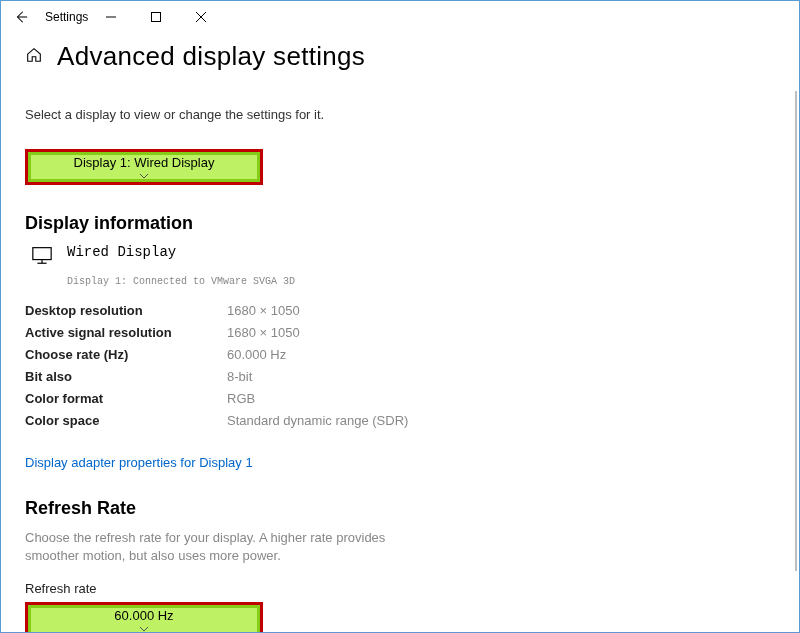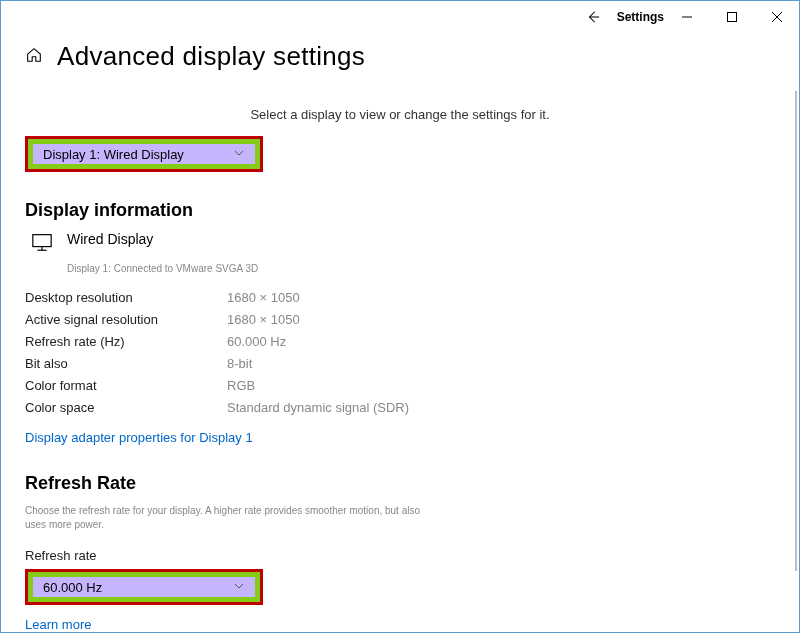--- a/index.html
+++ b/index.html
@@ -11,23 +11,22 @@
     overflow: hidden;
     border: 1px solid #5b9bd5;
     position: relative;
     color: #000;
     font-size: 13px;
   }
   .titlebar {
     height: 32px;
     display: flex;
     align-items: center;
-    justify-content: flex-end;
+    justify-content: flex-start;
     padding: 0 0 0 8px;
-    font-weight: bold;
   }
   .titlebar-left { display: flex; align-items: center; gap: 12px; }
   .back-btn { width: 24px; height: 24px; display: flex; align-items: center; justify-content: center; cursor: pointer; }
   .back-btn svg { width: 14px; height: 14px; }
   .app-title { font-size: 12px; color: #000; }
   .window-controls { display: flex; }
   .win-ctrl { width: 45px; height: 32px; display: flex; align-items: center; justify-content: center; cursor: pointer; }
   .win-ctrl svg { width: 10px; height: 10px; }
 
   .content {
@@ -47,69 +46,70 @@
   }
   h2.section {
     font-size: 18px;
     font-weight: 600;
     margin-bottom: 10px;
   }
   .section-block { margin-bottom: 28px; }
   .caption {
     font-size: 13px;
     color: #333;
-    margin-bottom: 14px;
-    text-align: center;
+    margin-bottom: 27px;
   }
   .select-box {
-    border: 5px solid #84cc16;
+    border: 3px solid #84cc16;
     height: 30px;
     display: flex;
     align-items: center;
     justify-content: space-between;
     padding: 0 10px;
     width: 232px;
     cursor: pointer;
-    background: #c4b5fd;
-    font-size: 13px;
+    background: #bef264;
+    font-size: 13px;
+    flex-direction: column;
   }
   .highlight-frame {
     border: 3px solid #c00000;
     display: inline-block;
     padding: 0;
   }
   .chevron svg { width: 12px; height: 12px; }
   .monitor-row {
     display: flex;
     align-items: flex-start;
     gap: 14px;
     margin-bottom: 12px;
     margin-left: 6px;
+    font-family: Liberation Mono, monospace;
   }
   .monitor-icon svg { width: 22px; height: 22px; }
   .monitor-name { font-size: 14px; font-weight: 400; color: #000; }
   .monitor-sub { font-size: 10px; color: #888; margin-top: 16px; }
   .info-table { margin-top: 6px; }
   .info-row {
     display: flex;
     height: 22px;
     align-items: center;
     font-size: 13px;
   }
-  .info-label { width: 170px; color: #222; }
+  .info-label { width: 170px; color: #222; font-weight: bold; }
   .info-val { color: #888; margin-left: 32px; }
   .link {
     color: #0066cc;
     font-size: 13px;
     cursor: pointer;
     display: inline-block;
-    margin-top: 12px;
+    margin-top: 24px;
   }
   .refresh-block .desc {
-    font-size: 10px;
+    font-size: 13px;
     color: #888;
     max-width: 400px;
     line-height: 1.4;
     margin-bottom: 16px;
   }
   .field-label {
     font-size: 13px;
     margin-bottom: 6px;
     color: #222;
   }
@@ -198,34 +198,34 @@
     <div class="info-table">
       <div class="info-row">
         <span class="info-label">Desktop resolution</span>
         <span class="info-val">1680 × 1050</span>
       </div>
       <div class="info-row">
         <span class="info-label">Active signal resolution</span>
         <span class="info-val">1680 × 1050</span>
       </div>
       <div class="info-row">
-        <span class="info-label">Refresh rate (Hz)</span>
+        <span class="info-label">Choose rate (Hz)</span>
         <span class="info-val">60.000 Hz</span>
       </div>
       <div class="info-row">
         <span class="info-label">Bit also</span>
         <span class="info-val">8-bit</span>
       </div>
       <div class="info-row">
         <span class="info-label">Color format</span>
         <span class="info-val">RGB</span>
       </div>
       <div class="info-row">
         <span class="info-label">Color space</span>
-        <span class="info-val">Standard dynamic signal (SDR)</span>
+        <span class="info-val">Standard dynamic range (SDR)</span>
       </div>
     </div>
     <span class="link">Display adapter properties for Display 1</span>
   </div>
 
   <div class="refresh-block">
     <h2 class="section">Refresh Rate</h2>
     <div class="desc">Choose the refresh rate for your display. A higher rate provides smoother motion, but also uses more power.</div>
     <div class="field-label">Refresh rate</div>
     <div class="highlight-frame">

